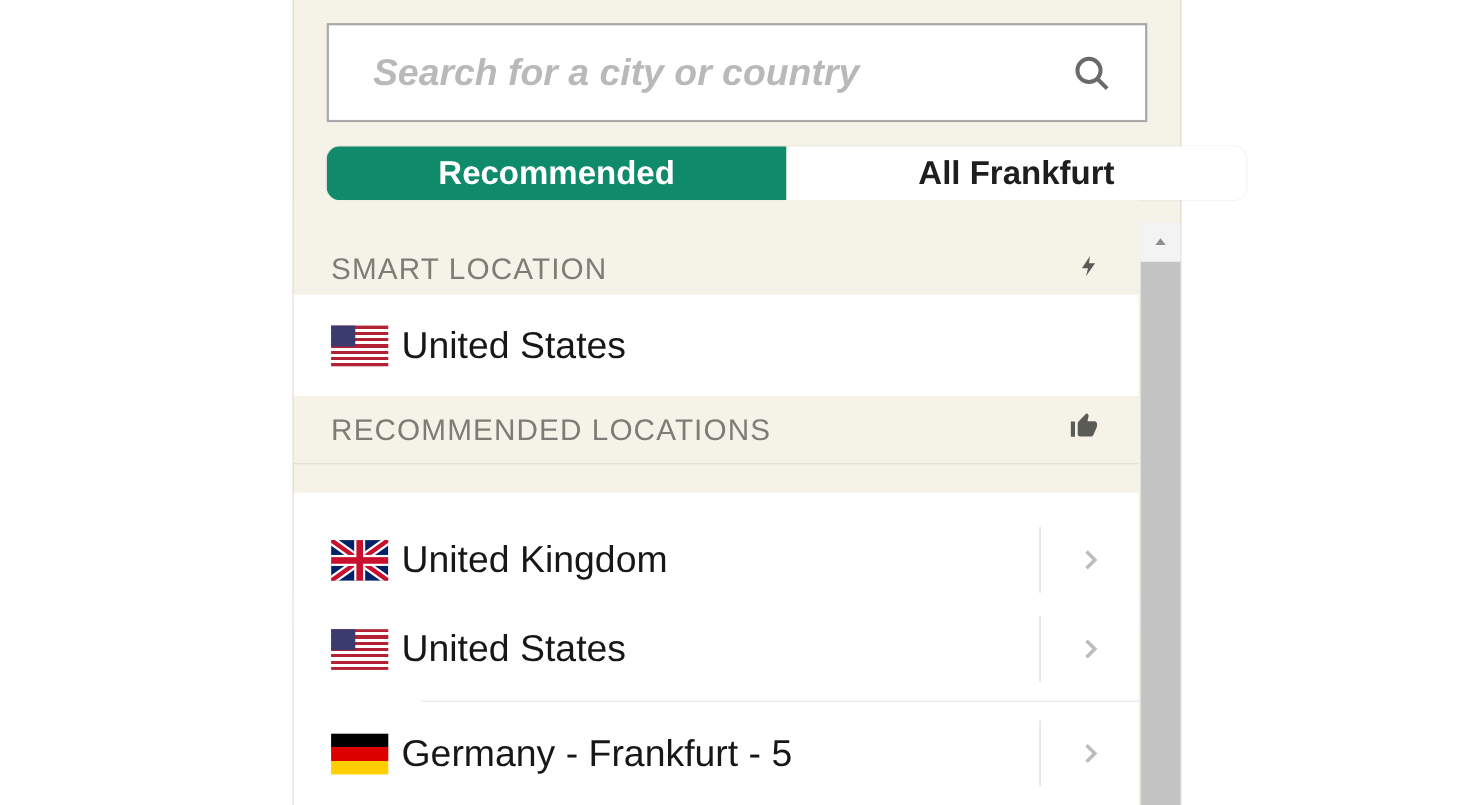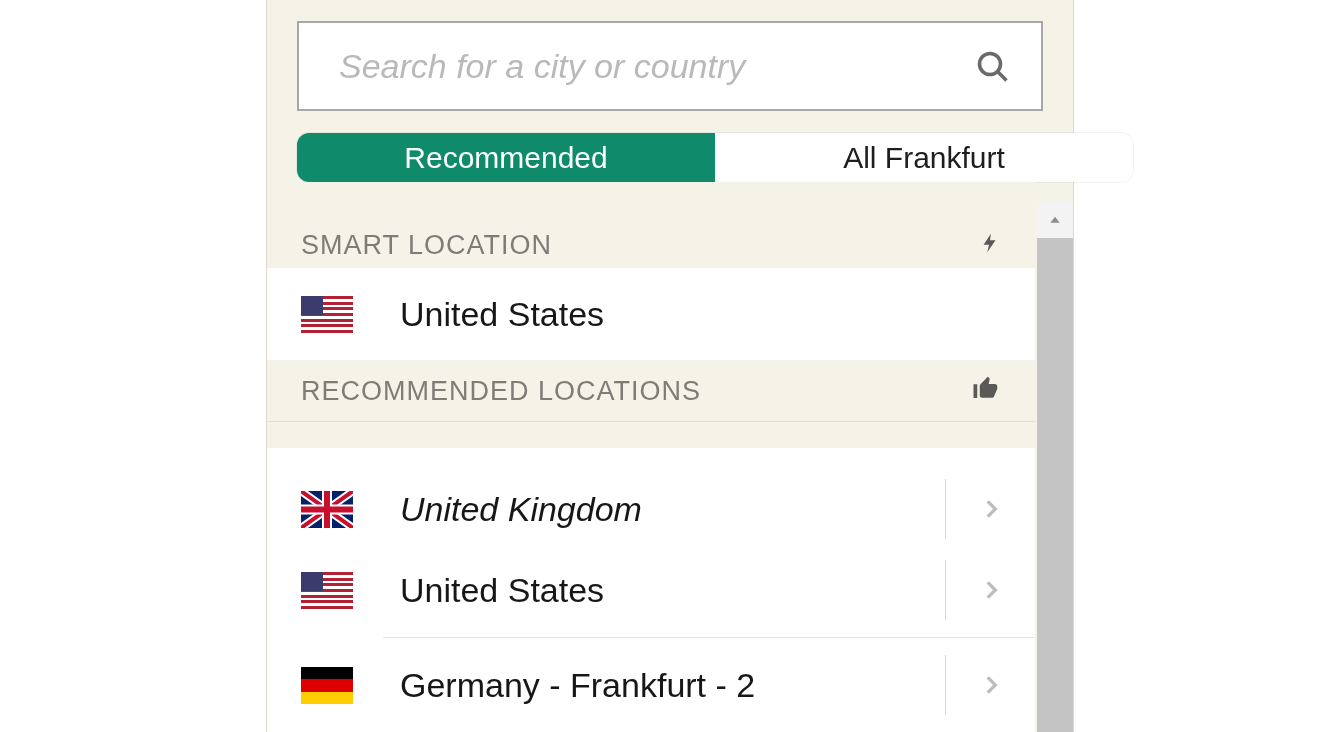--- a/index.html
+++ b/index.html
@@ -36,20 +36,21 @@
     left: 0; top: 0;
     width: 100%; height: 100%;
     border: none;
     outline: none;
     background: transparent;
     font-size: 34px;
     font-style: italic;
     color: #333;
     padding-left: 40px;
     padding-right: 100px;
+    font-weight: bold;
   }
   .search-input::placeholder {
     color: #b9b9b9;
     font-style: italic;
   }
   .search-icon {
     position: absolute;
     right: 30px;
     top: 26px;
     width: 36px;
@@ -61,20 +62,21 @@
   .segmented {
     position: absolute;
     left: 30px;
     top: 133px;
     width: 836px;
     height: 49px;
     border-radius: 12px;
     overflow: hidden;
     display: flex;
     box-shadow: 0 0 0 1px rgba(0,0,0,0.05);
+    font-weight: bold;
   }
   .seg-btn {
     flex: 1;
     display: flex;
     align-items: center;
     justify-content: center;
     font-size: 30px;
     cursor: pointer;
     user-select: none;
   }
@@ -123,33 +125,33 @@
     width: 768px;
     background: #ffffff;
     display: flex;
     align-items: center;
     padding-left: 34px;
   }
   .row-smart {
     top: 268px;
     height: 92px;
   }
-  .row1 { top: 448px; height: 122px; font-style: italic; }
+  .row1 { top: 448px; height: 122px; }
   .row2 { top: 542px; height: 96px; }
   .row3 { top: 638px; height: 94px; }
 
   .flag {
     width: 52px;
     height: 37px;
     flex-shrink: 0;
   }
   .loc-label {
     font-size: 34px;
     color: #171717;
-    margin-left: 47px;
+    margin-left: 12px;
     flex: 1;
   }
   .chevron-zone {
     width: 90px;
     height: 60px;
     border-left: 1px solid #d8d8d8;
     display: flex;
     align-items: center;
     justify-content: center;
     color: #bdbdbd;
@@ -295,21 +297,21 @@
     <div class="chevron-zone">
       <svg viewBox="0 0 24 24" width="26" height="26" fill="none" stroke="currentColor" stroke-width="3">
         <polyline points="9 5 16 12 9 19"></polyline>
       </svg>
     </div>
     <div class="row-divider"></div>
   </div>
 
   <div class="row row3">
     <div class="flag flag-de"></div>
-    <span class="loc-label">Germany - Frankfurt - 2</span>
+    <span class="loc-label">Germany - Frankfurt - 5</span>
     <div class="chevron-zone">
       <svg viewBox="0 0 24 24" width="26" height="26" fill="none" stroke="currentColor" stroke-width="3">
         <polyline points="9 5 16 12 9 19"></polyline>
       </svg>
     </div>
   </div>
 
   <div class="scrollbar-track"></div>
   <div class="scroll-up">
     <svg viewBox="0 0 24 24" width="16" height="16" fill="currentColor">

